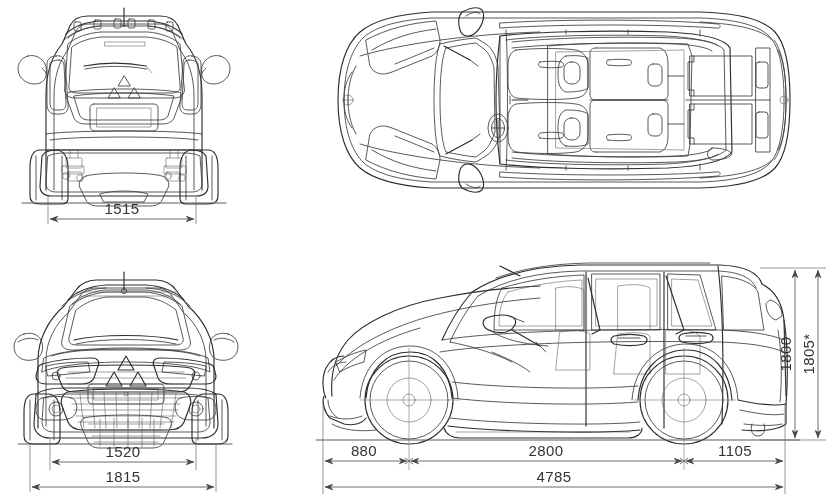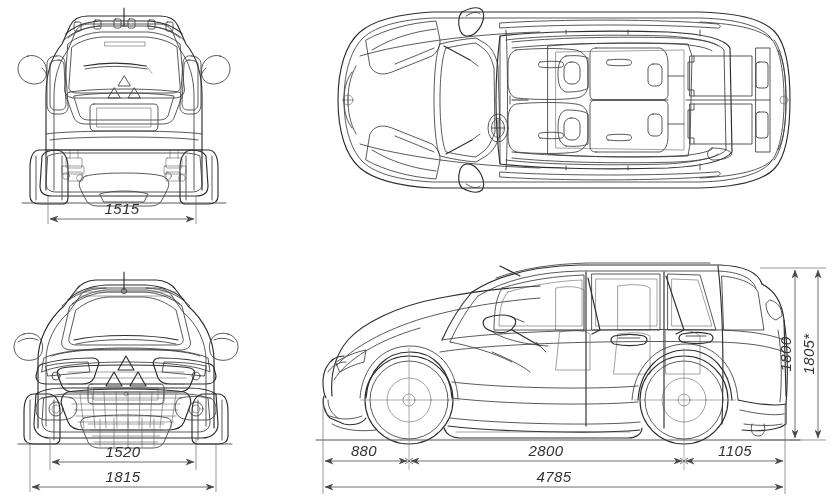--- a/index.html
+++ b/index.html
@@ -1,21 +1,21 @@
 <!DOCTYPE html>
 <html><head>
 <meta charset="utf-8">
 <style>
   html,body{margin:0;padding:0;background:#ffffff;}
   body{
     width:840px;height:502px;overflow:hidden;position:relative;
     font-family:"Liberation Sans","DejaVu Sans",sans-serif;
     color:#3a3a3a;
   }
-  #sheet{position:absolute;left:0;top:0;width:840px;height:502px;font-style:italic;}
+  #sheet{position:absolute;left:0;top:0;width:840px;height:502px;}
   svg{display:block;}
   .ln{fill:none;stroke:#3c3c3c;stroke-width:0.85;stroke-linejoin:round;stroke-linecap:round;}
   .ln2{fill:none;stroke:#2e2e2e;stroke-width:1.15;stroke-linejoin:round;stroke-linecap:round;}
   .lnf{fill:none;stroke:#555;stroke-width:0.55;stroke-linejoin:round;stroke-linecap:round;}
   .dimline{fill:none;stroke:#4a4a4a;stroke-width:0.8;}
   .extline{fill:none;stroke:#6a6a6a;stroke-width:0.7;}
   .ctr{fill:none;stroke:#777;stroke-width:0.6;}
   .dimtxt{
     font-family:"Liberation Sans","DejaVu Sans",sans-serif;
     font-size:15px;fill:#333;letter-spacing:0.4px;

